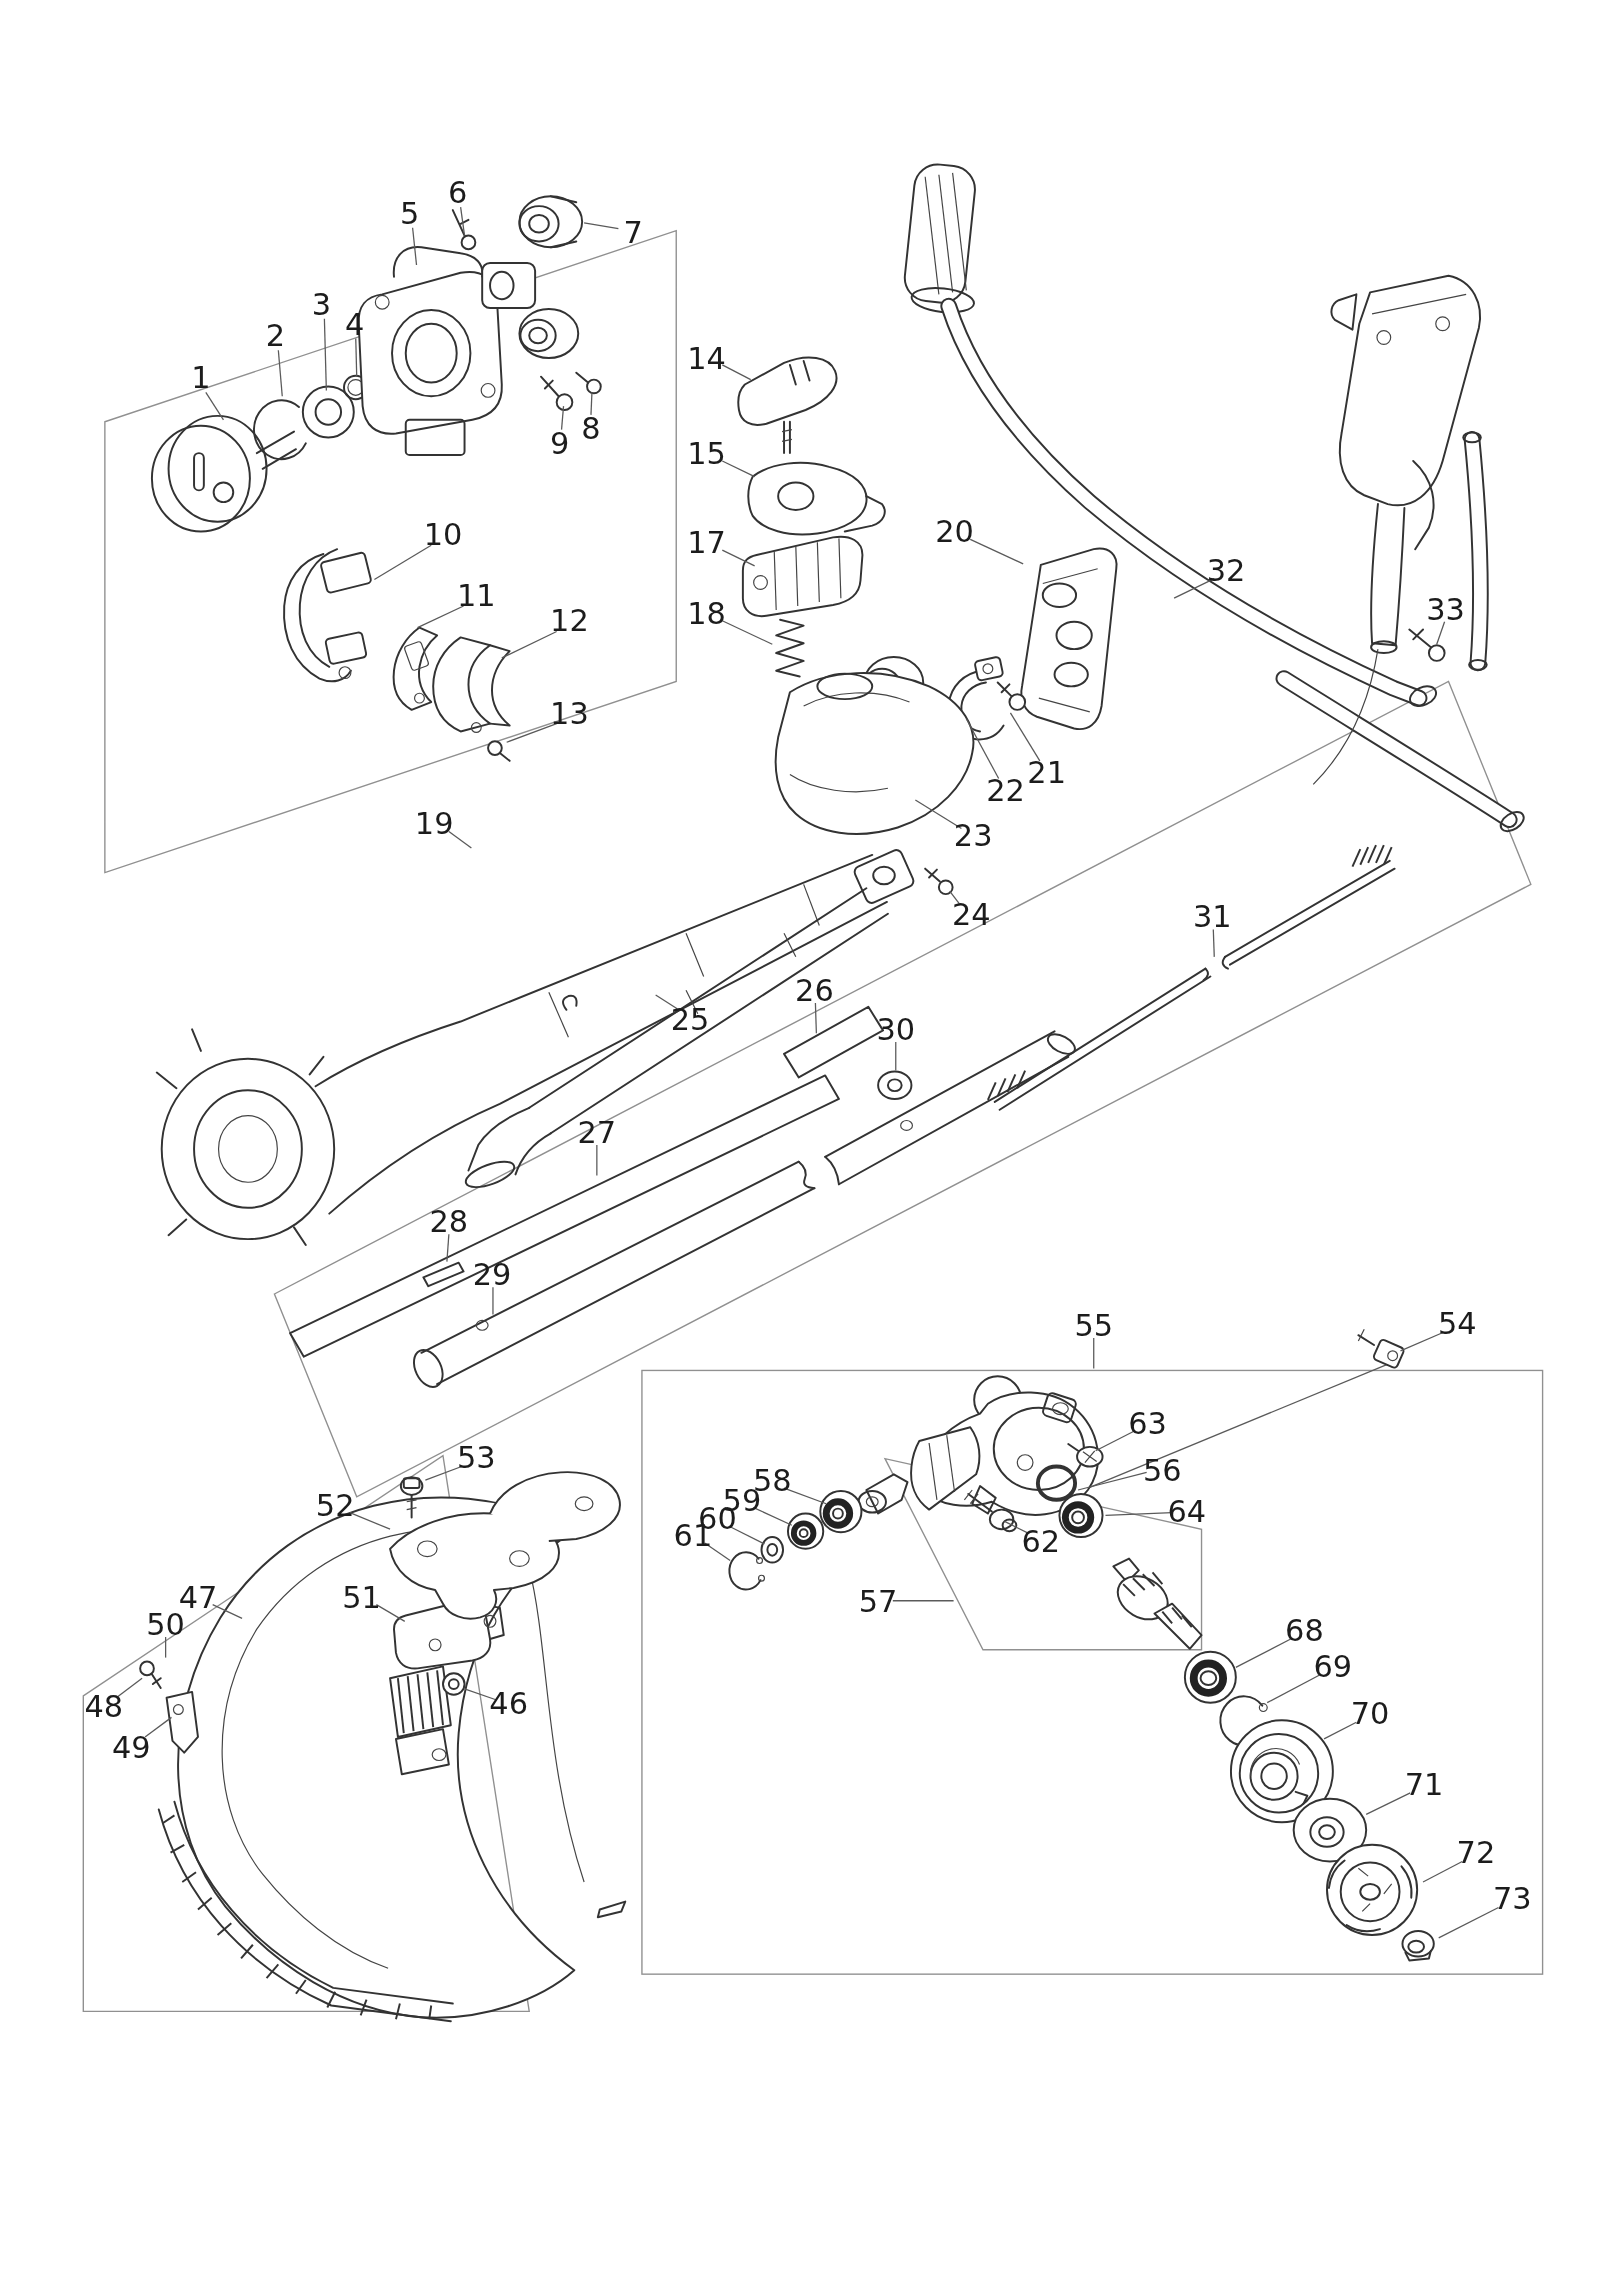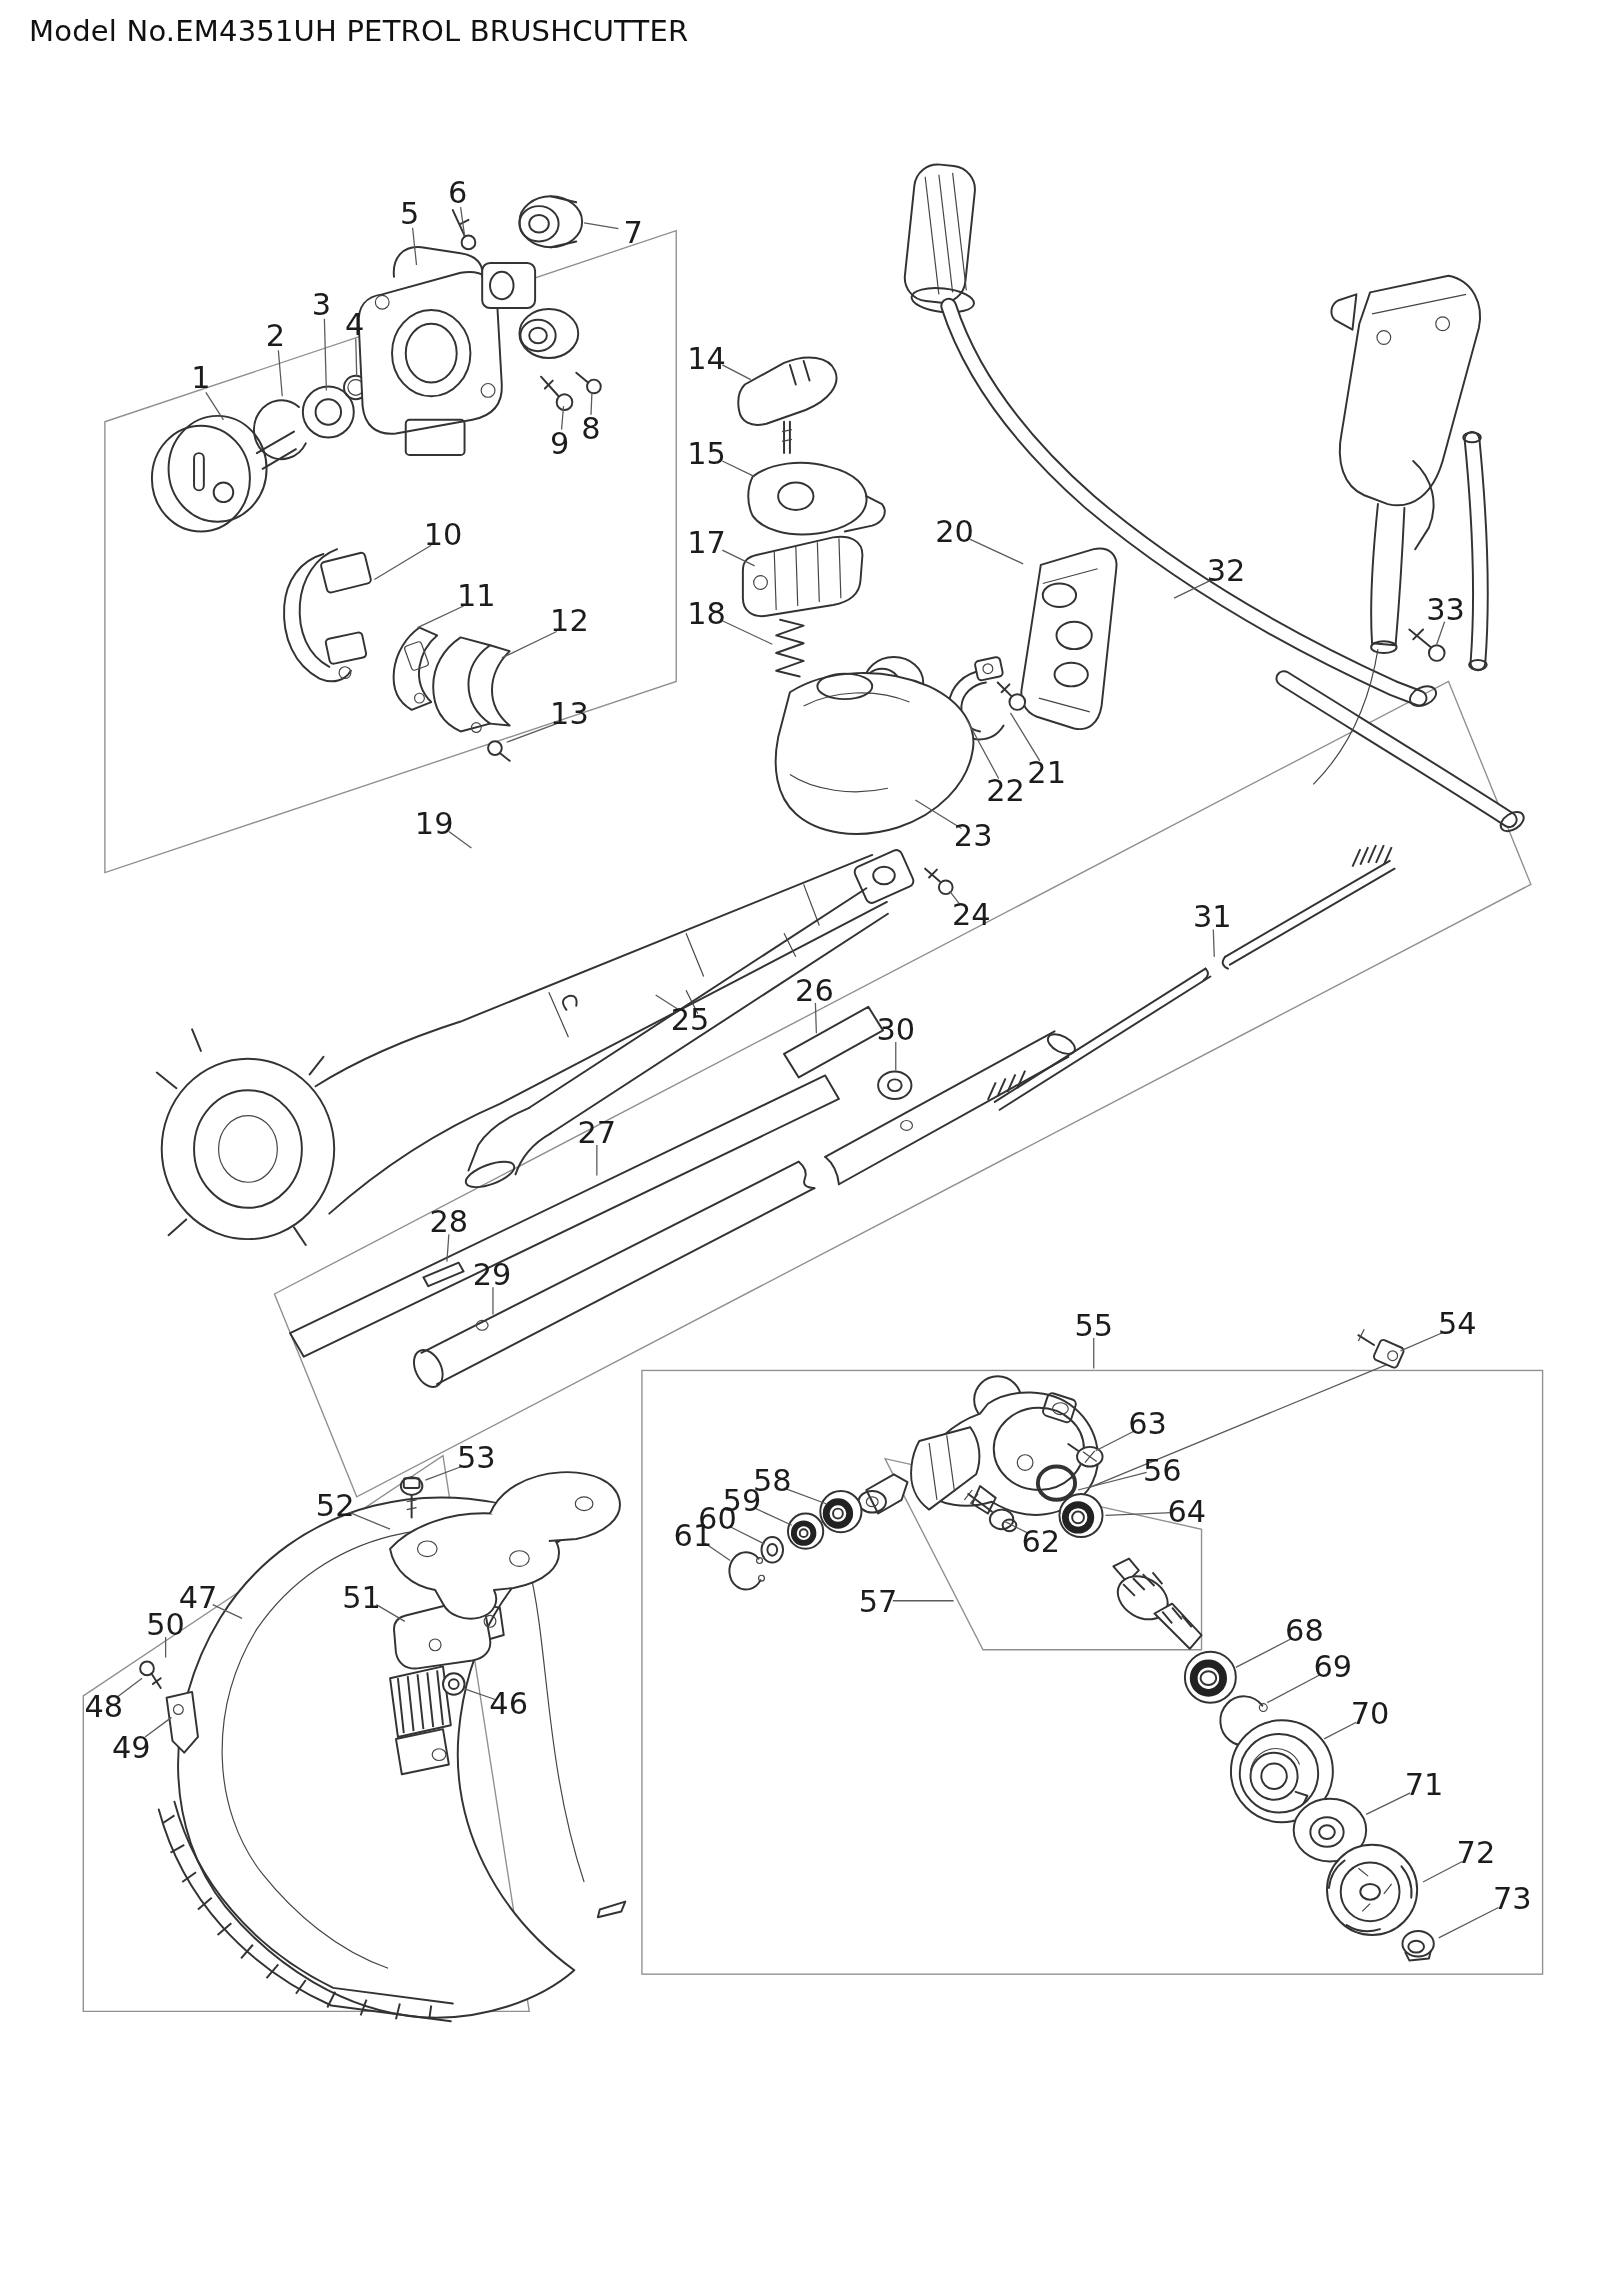--- a/index.html
+++ b/index.html
@@ -11,21 +11,20 @@
   .part{stroke:#333;stroke-width:2;fill:none;stroke-linecap:round;stroke-linejoin:round;}
   .partfill{stroke:#333;stroke-width:2;fill:#fff;stroke-linejoin:round;}
   .thin{stroke:#444;stroke-width:1.2;fill:none;}
   .box{stroke:#909090;stroke-width:1.4;fill:none;}
   .leader{stroke:#5a5a5a;stroke-width:1.3;}
 </style>
 </head>
 <body>
 
 <div class="page">
-  <div class="title">Model No.EM4351UH PETROL BRUSHCUTTER</div>
 
   <svg width="1621" height="2293" viewBox="0 0 1654 2339" xmlns="http://www.w3.org/2000/svg">
 
     <g>
       <polygon class="box" points="107,430 690,235 690,695 107,890"></polygon>
       <polygon class="box" points="280,1320 1478,695 1562,902 364,1527"></polygon>
       <polygon class="box" points="85,1730 452,1485 540,2052 85,2052"></polygon>
       <rect class="box" x="655" y="1398" width="919" height="616"></rect>
       <polygon class="box" points="903,1488 1003,1683 1226,1683 1226,1560"></polygon>
       <line class="leader" x1="1415" y1="1392" x2="1062" y2="1538"></line>

